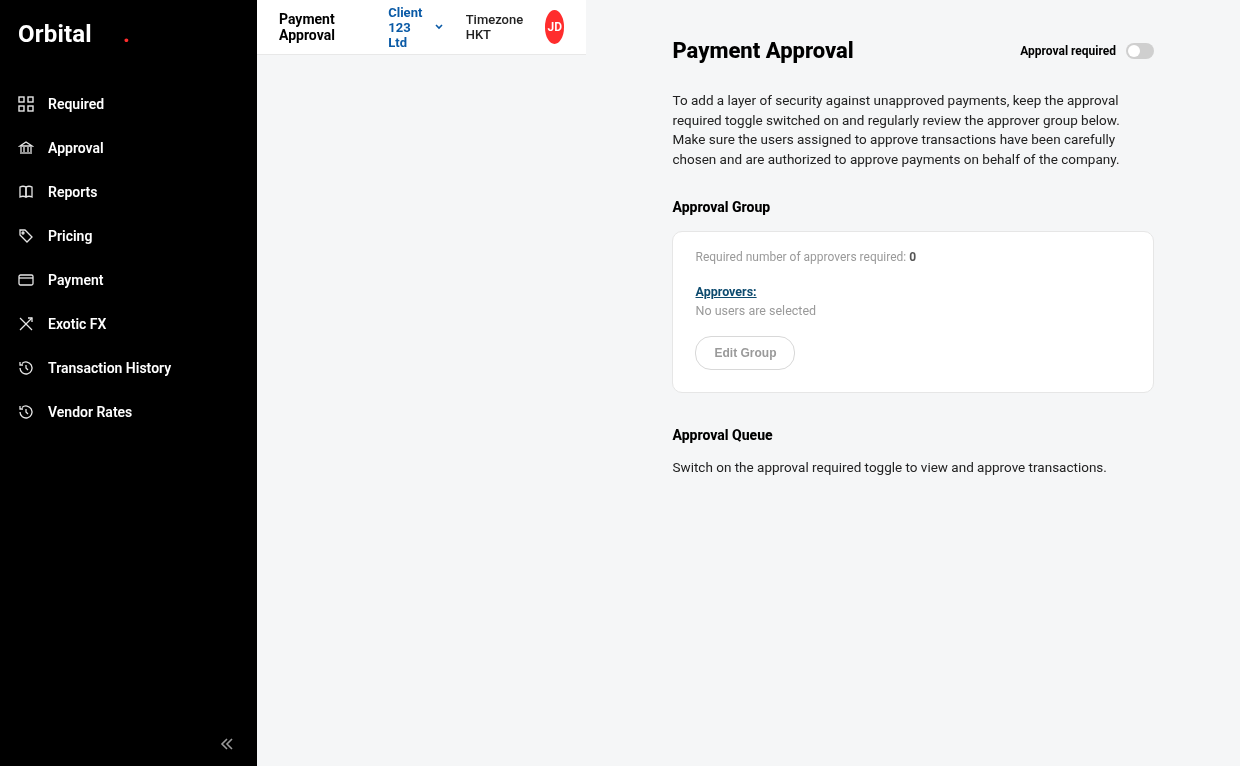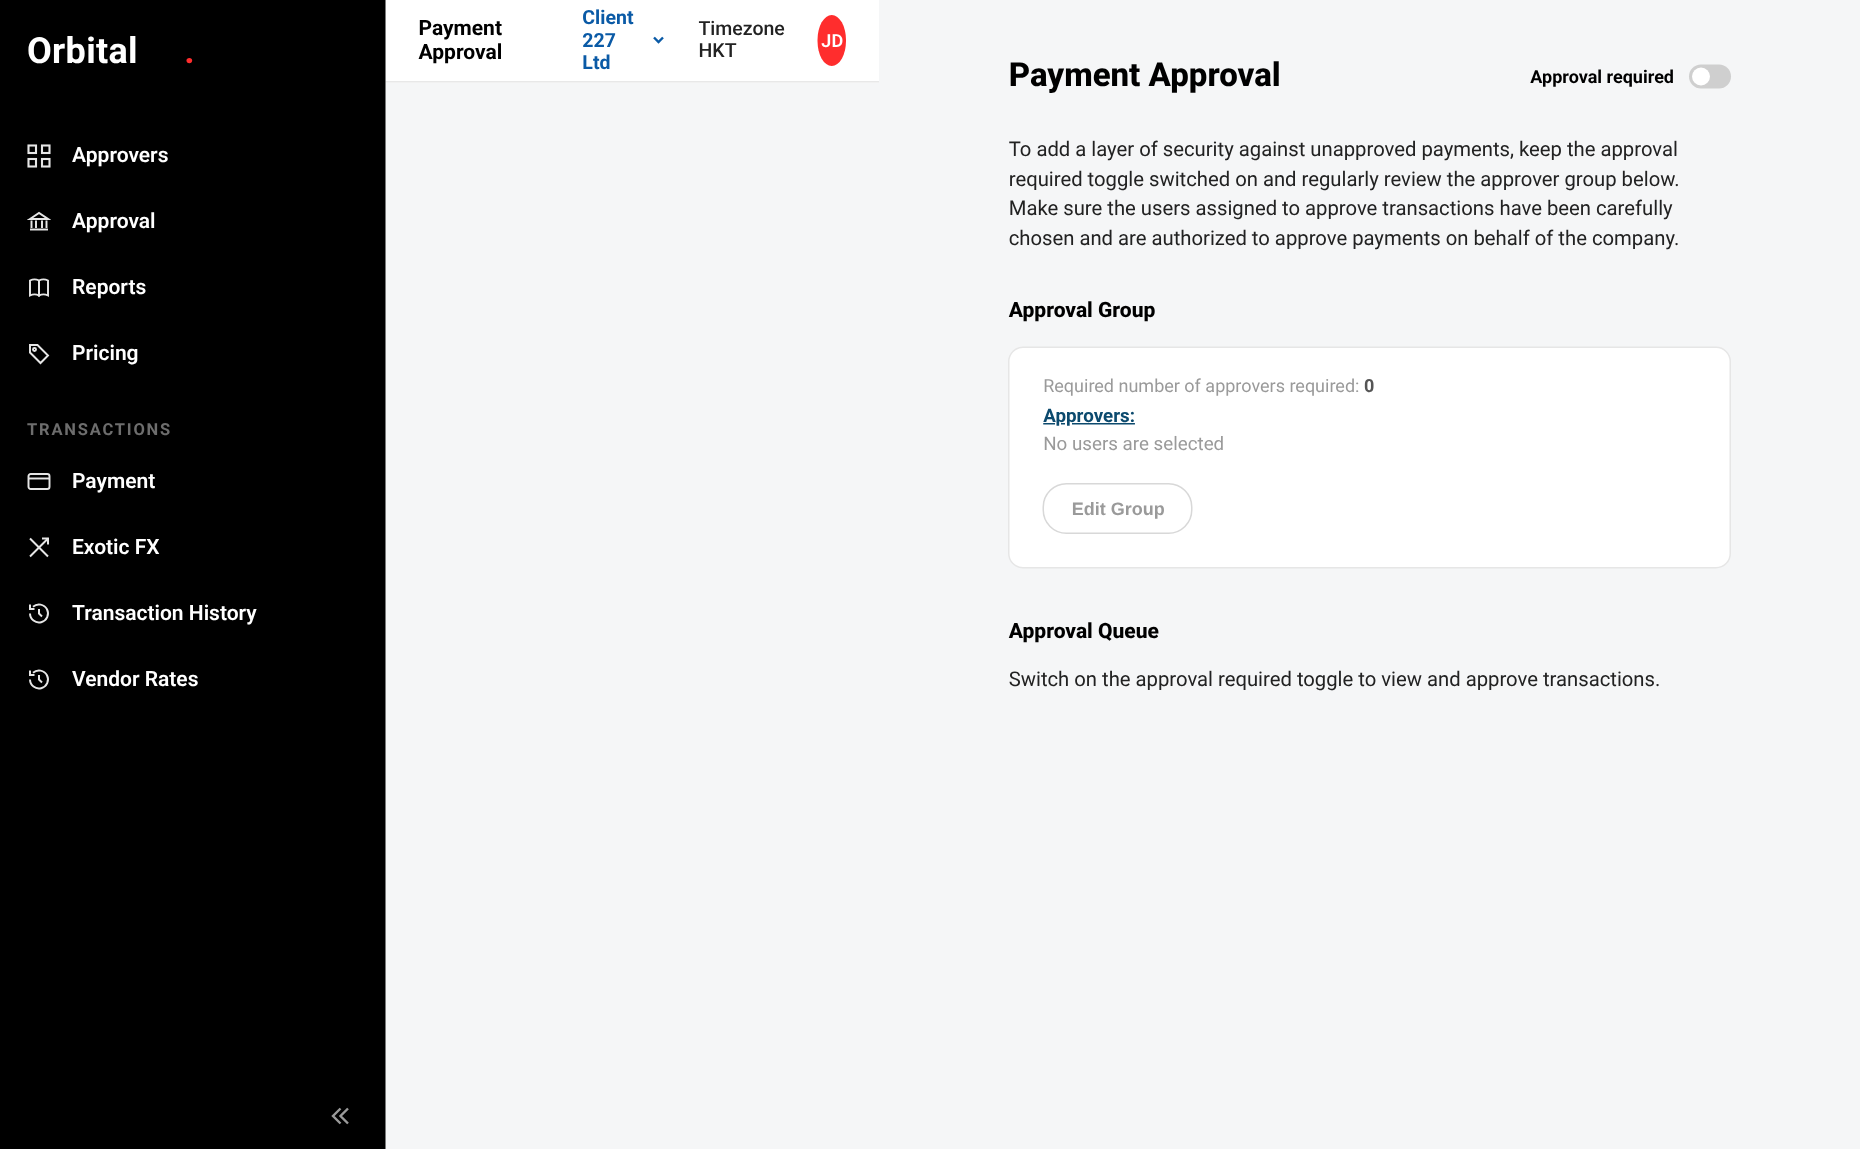--- a/index.html
+++ b/index.html
@@ -192,21 +192,21 @@
   .panel {
     border: 1px solid #e6e6e6;
     border-radius: 10px;
     background: #fff;
     padding: 18px 22px 22px 22px;
     margin-bottom: 34px;
   }
   .panel-line {
     font-size: 12px;
     color: #9a9a9a;
-    margin-bottom: 6px;
+    margin-bottom: 20px;
   }
   .panel-line .strong-val {
     font-weight: 700;
     color: #555;
   }
   .panel-subline {
     font-size: 12.5px;
     color: #0c4a6e;
     font-weight: 700;
     margin-bottom: 4px;
@@ -252,21 +252,21 @@
 
       <div class="nav-item">
         <span class="icon">
           <svg width="16" height="16" viewBox="0 0 16 16" fill="none" stroke="#fff" stroke-width="1.4">
             <rect x="1" y="1" width="5" height="5"></rect>
               <rect x="10" y="1" width="5" height="5"></rect>
             <rect x="1" y="10" width="5" height="5"></rect>
               <rect x="10" y="10" width="5" height="5"></rect>
           </svg>
         </span>
-        <span>Approvers</span>
+        <span>Required</span>
       </div>
 
       <div class="nav-item">
         <span class="icon">
           <svg width="16" height="16" viewBox="0 0 16 16" fill="none" stroke="#fff" stroke-width="1.3">
             <path d="M2 6 L8 2 L14 6 Z"></path>
               <path d="M3 7v5 M6 7v5 M10 7v5 M13 7v5"></path>
               <path d="M2 13h12"></path>
           </svg>
         </span>
@@ -286,21 +286,20 @@
       <div class="nav-item">
         <span class="icon">
           <svg width="16" height="16" viewBox="0 0 16 16" fill="none" stroke="#fff" stroke-width="1.3">
             <path d="M7 2H2v5l7 7 5-5Z"></path>
               <circle cx="5" cy="5" r="1"></circle>
           </svg>
         </span>
         <span>Pricing</span>
       </div>
 
-      <div class="nav-section-label">TRANSACTIONS</div>
 
       <div class="nav-item">
         <span class="icon">
           <svg width="16" height="16" viewBox="0 0 16 16" fill="none" stroke="#fff" stroke-width="1.3">
             <rect x="1" y="3" width="14" height="10" rx="1.5"></rect>
               <path d="M1 6h14"></path>
           </svg>
         </span>
         <span>Payment</span>
       </div>
@@ -349,21 +348,21 @@
       </span>
     </div>
   </aside>
 
   <div class="main">
 
     <div class="topbar">
       <div class="topbar-title">Payment Approval</div>
       <div class="topbar-spacer"></div>
       <div class="client-picker">
-        <span>Client 227 Ltd</span>
+        <span>Client 123 Ltd</span>
         <span class="chev">
           <svg width="10" height="10" viewBox="0 0 10 10" fill="none" stroke="#0a5aa6" stroke-width="1.6">
             <path d="M2 3l3 3 3-3"></path>
           </svg>
         </span>
       </div>
       <div class="tz-label">Timezone HKT</div>
       <div class="avatar">
         <span>JD</span>
       </div>

